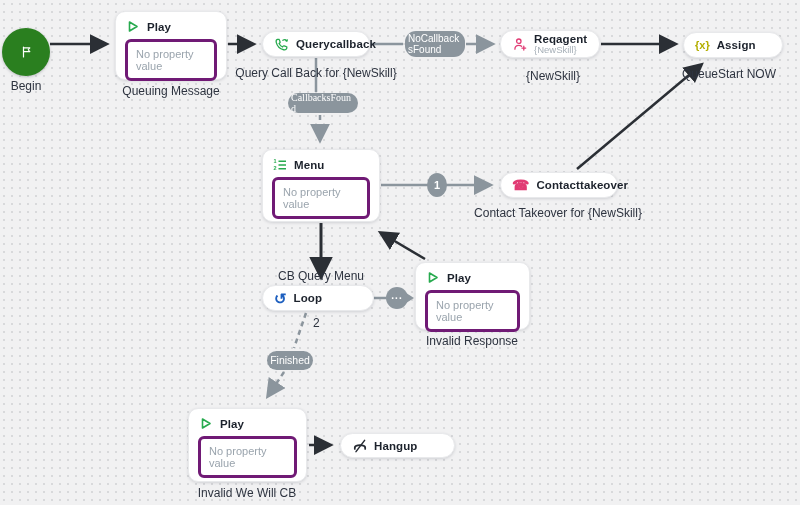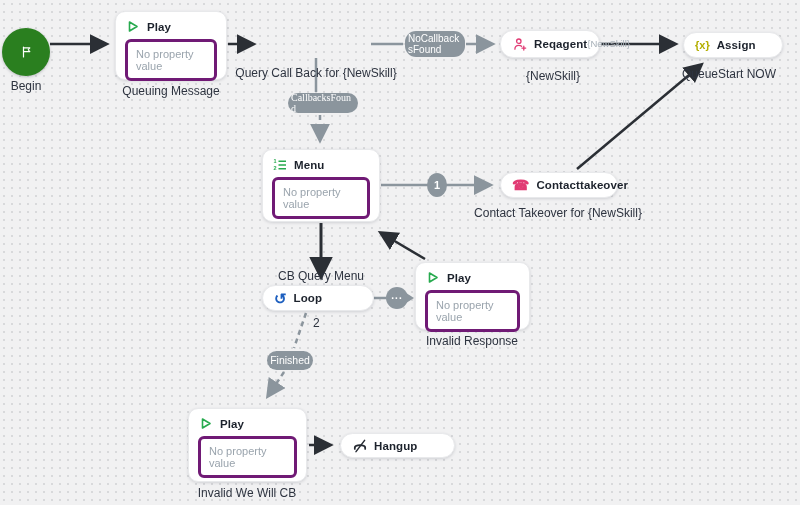--- a/index.html
+++ b/index.html
@@ -18,21 +18,21 @@
   .node{
     position:absolute;z-index:3;background:#fff;
     border:1px solid #e8e9eb;box-shadow:0 1px 3px rgba(40,45,60,.16);
     box-sizing:border-box;
   }
   .node.big{border-radius:10px;padding:7px 9px;display:flex;flex-direction:column;}
   .node.pill{border-radius:13px;display:flex;align-items:center;padding:0 11px;gap:7px;}
   .hdr{display:flex;align-items:center;gap:7px;margin-bottom:5px;}
   .title{font-weight:700;font-size:11.5px;color:#1c222c;letter-spacing:.1px;}
   .subtitle{font-size:9.5px;color:#a7b0b8;line-height:10px;}
-  .twoline{display:flex;flex-direction:row;justify-content:center;line-height:11px;}
+  .twoline{display:flex;flex-direction:column;justify-content:center;line-height:11px;}
   .propbox{
     flex:1;border:3px solid #701a75;border-radius:6px;background:#fff;
     font-size:11px;color:#9aa4ad;padding:6px 8px;box-sizing:border-box;
   }
   .icon{display:inline-flex;align-items:center;justify-content:center;width:15px;height:15px;flex:0 0 auto;}
   .glyph-icon{font-size:15px;line-height:15px;font-weight:700;}
   .assign-glyph{font-size:11px;font-weight:700;color:#b3ae00;width:auto;}
   .caption{
     position:absolute;z-index:2;transform:translateX(-50%);
     font-size:12px;color:#2e3440;white-space:nowrap;text-align:center;
@@ -110,20 +110,30 @@
         <svg width="13" height="13" viewBox="0 0 13 13">
             <path d="M3.5 2 L11 6.5 L3.5 11 Z" fill="none" stroke="#27aa4e" stroke-width="1.6" stroke-linejoin="round"></path>
           </svg>
       </span>
       <span class="title">Play</span>
     </div>
     <div class="propbox">No property value</div>
   </div>
   <div class="caption" style="left:171px;top:84px;">Queuing Message</div>
 
+  <div class="node pill" style="left:262px;top:31px;width:108px;height:26px;">
+    <span class="icon">
+      <svg width="15" height="15" viewBox="0 0 14 14">
+        <path d="M3.2 2.3 C2.2 2.7 1.8 3.8 2.1 5 C3 8.8 5.2 11 9 11.9 C10.2 12.2 11.4 11.8 11.8 10.8 L12 9.9 C12.1 9.5 11.9 9.1 11.5 9 L9.4 8.3 C9.1 8.2 8.7 8.3 8.5 8.6 L8 9.3 C6.6 8.6 5.4 7.4 4.7 6 L5.4 5.5 C5.7 5.3 5.8 4.9 5.7 4.6 L5 2.7 C4.9 2.3 4.4 2.1 4 2.2 Z" fill="none" stroke="#27aa4e" stroke-width="1.2" stroke-linejoin="round"></path>
+        <path d="M8.3 3.1 A2.8 2.8 0 0 1 12 3.6" fill="none" stroke="#27aa4e" stroke-width="1.2" stroke-linecap="round"></path>
+        <path d="M12.6 2.2 L12.1 3.9 L10.5 3.3" fill="none" stroke="#27aa4e" stroke-width="1.1" stroke-linejoin="round"></path>
+      </svg>
+    </span>
+    <span class="title">Querycallback</span>
+  </div>
   <div class="caption" style="left:316px;top:66px;">Query Call Back for {NewSkill}</div>
 
   <div class="connpill" style="left:405px;top:31px;width:60px;height:26px;">NoCallbacksFound</div>
 
   <div class="connpill" style="left:288px;top:93px;width:70px;height:20px;font-family:Liberation Serif, serif;">CallbacksFound</div>
 
   <div class="node pill" style="left:500px;top:30px;width:100px;height:28px;">
     <span class="icon">
       <svg width="14" height="14" viewBox="0 0 14 14">
         <circle cx="5.8" cy="4.2" r="2.2" fill="none" stroke="#e13b74" stroke-width="1.3"></circle>

